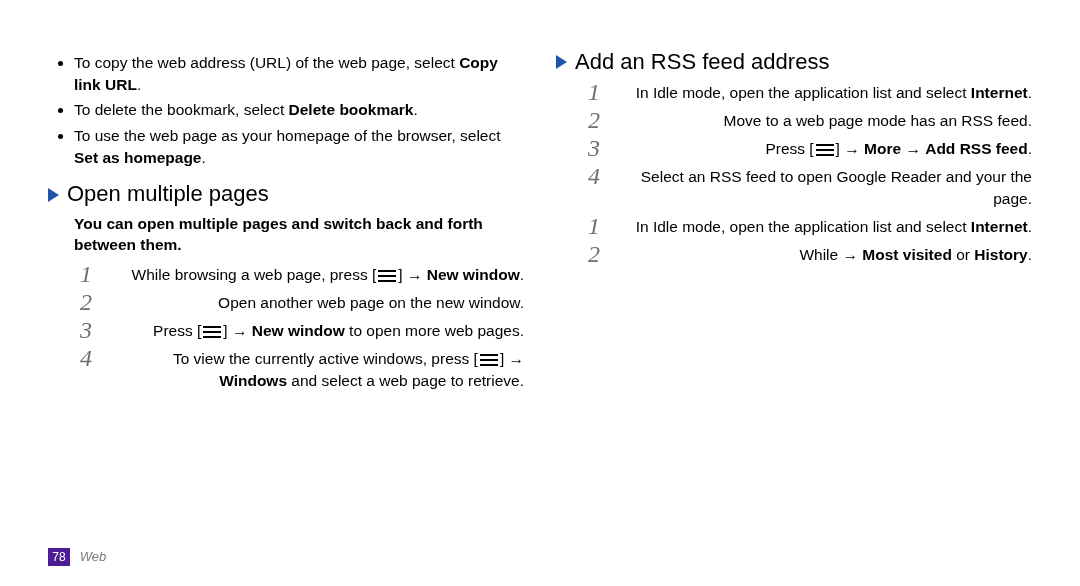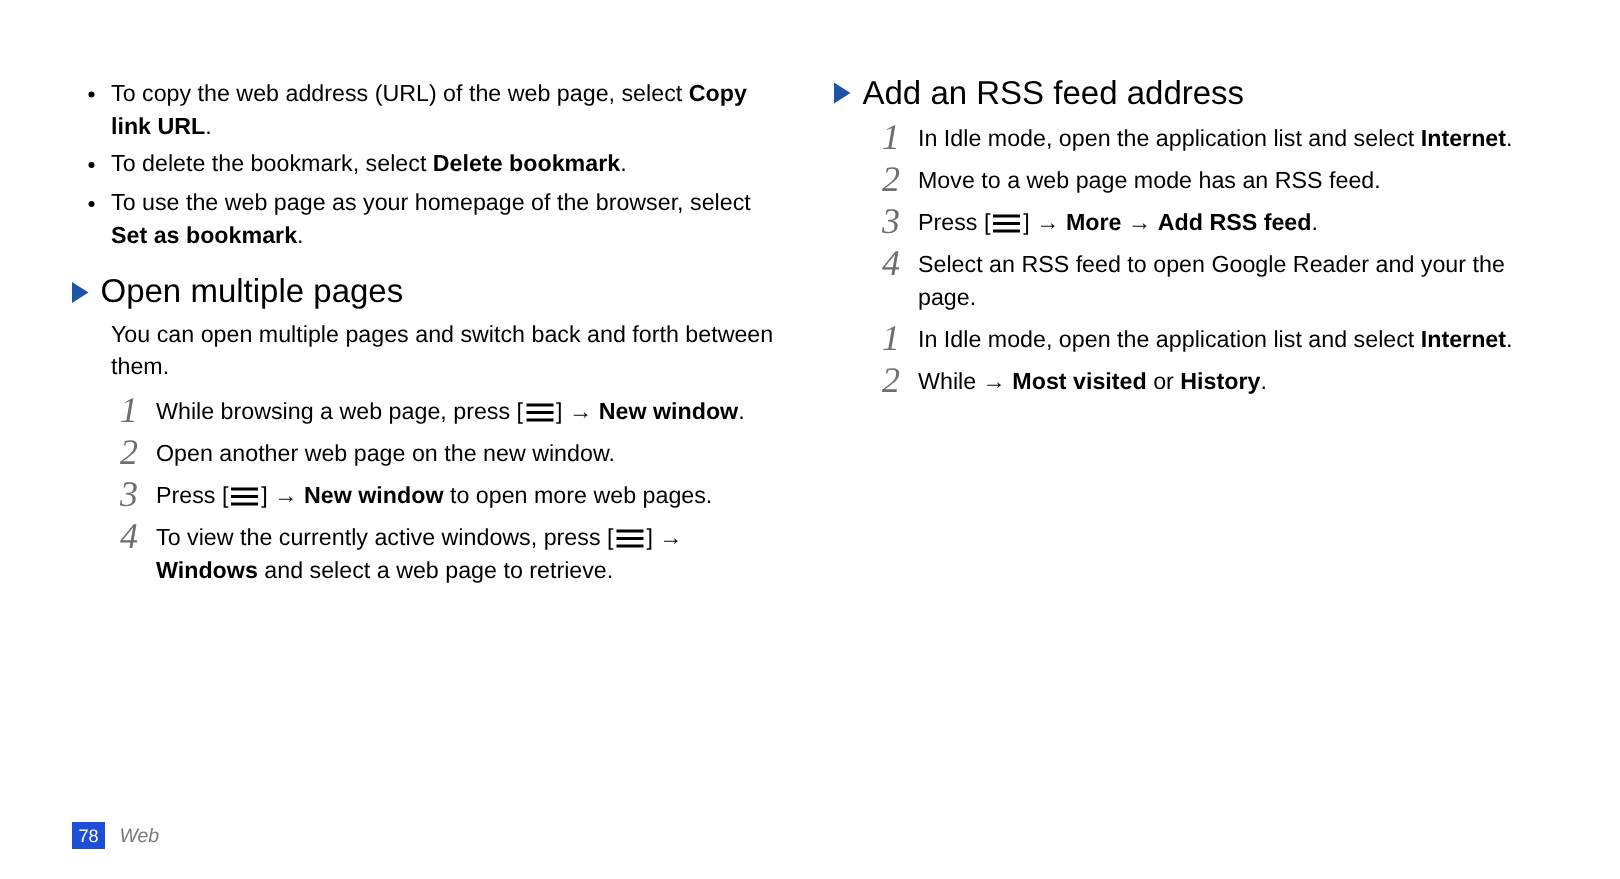--- a/index.html
+++ b/index.html
@@ -48,40 +48,42 @@
     border-left: 11px solid #1f55a8;
   }
   .section-title {
     font-weight: 400;
     font-size: 22px;
     line-height: 1.1;
   }
   .para {
     margin: 0 0 6px 0;
     padding-left: 26px;
+    font-weight: bold;
   }
   .numbered {
     display: flex;
     align-items: flex-start;
     gap: 12px;
     margin: 4px 0;
     padding-left: 26px;
   }
   .step-num {
     font-family: "Times New Roman", Georgia, serif;
     font-style: italic;
     font-size: 24px;
     line-height: 1;
     color: #6e6e6e;
     min-width: 18px;
     text-align: right;
   }
   .step-text {
     flex: 1;
     padding-top: 2px;
+    text-align: right;
   }
   .menu-icon {
     display: inline-block;
     vertical-align: middle;
     width: 18px;
     height: 14px;
     position: relative;
     margin: 0 2px;
   }
   .menu-icon::before,
@@ -100,21 +102,21 @@
   .footer {
     position: absolute;
     bottom: 20px;
     left: 48px;
     font-size: 13px;
     font-style: italic;
     color: #7a7a7a;
   }
   .page-num {
     display: inline-block;
-    background: #1d4ed8;
+    background: #4c1d95;
     color: #fff;
     width: 22px;
     height: 18px;
     text-align: center;
     line-height: 18px;
     font-style: normal;
     font-size: 12px;
     margin-right: 6px;
   }
   b { font-weight: 700; }
@@ -126,21 +128,21 @@
 
   <div class="col">
     <ul class="bullet-list">
       <li>
         <span>To copy the web address (URL) of the web page, select </span><b>Copy link URL</b><span>.</span>
       </li>
       <li>
         <span>To delete the bookmark, select </span><b>Delete bookmark</b><span>.</span>
       </li>
       <li>
-        <span>To use the web page as your homepage of the browser, select </span><b>Set as bookmark</b><span>.</span>
+        <span>To use the web page as your homepage of the browser, select </span><b>Set as homepage</b><span>.</span>
       </li>
     </ul>
 
     <div class="section-head">
       <span class="chev"></span>
       <span class="section-title">Open multiple pages</span>
     </div>
     <p class="para">You can open multiple pages and switch back and forth between them.</p>
 
     <div class="numbered">

